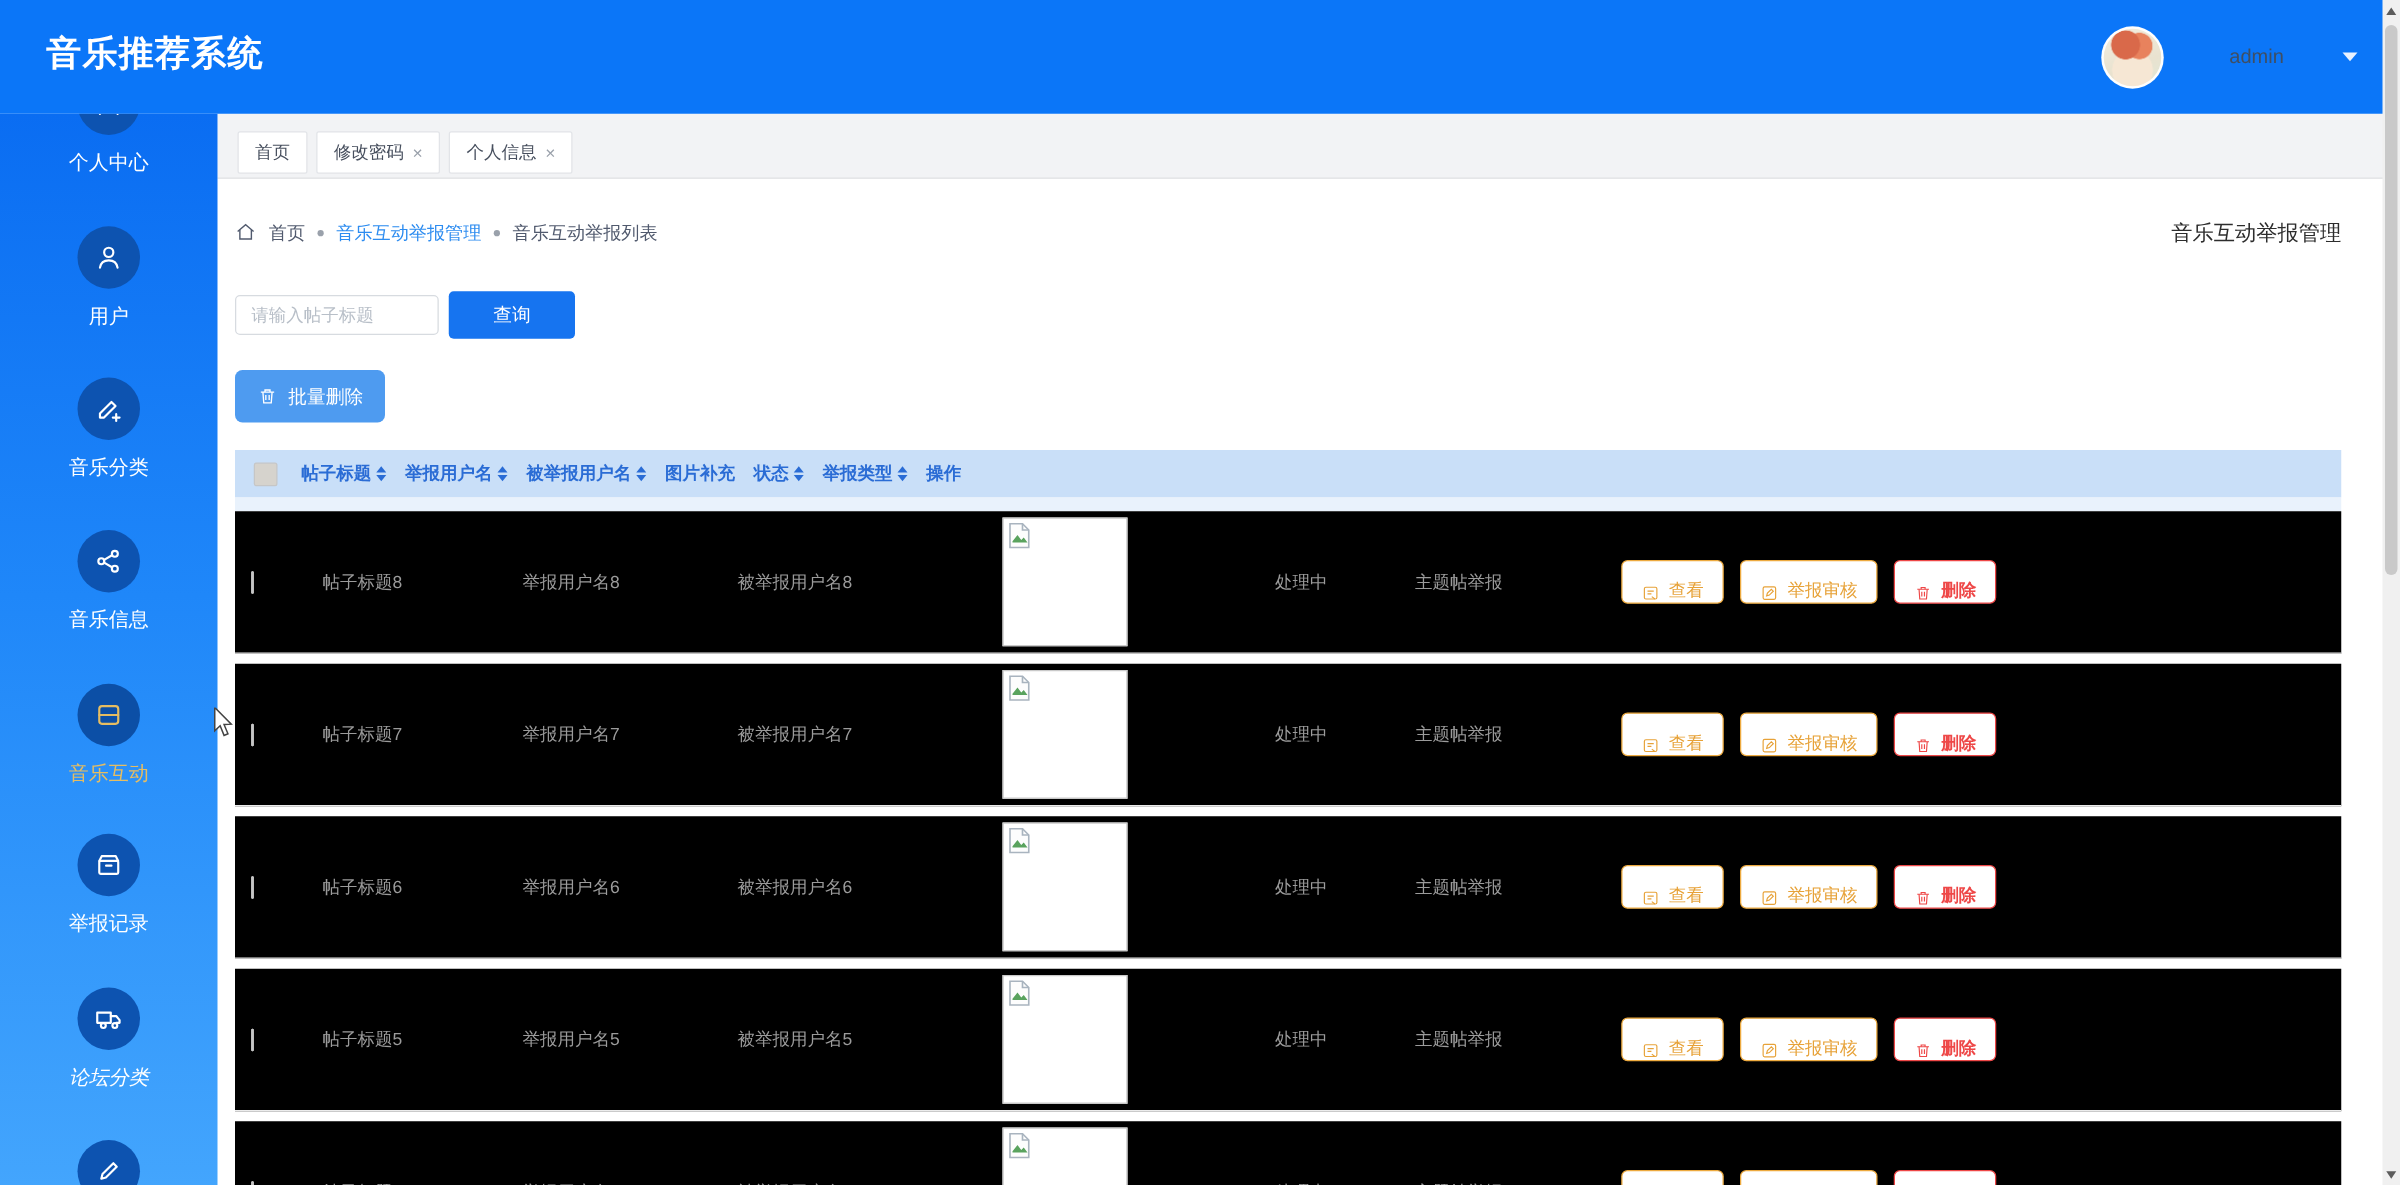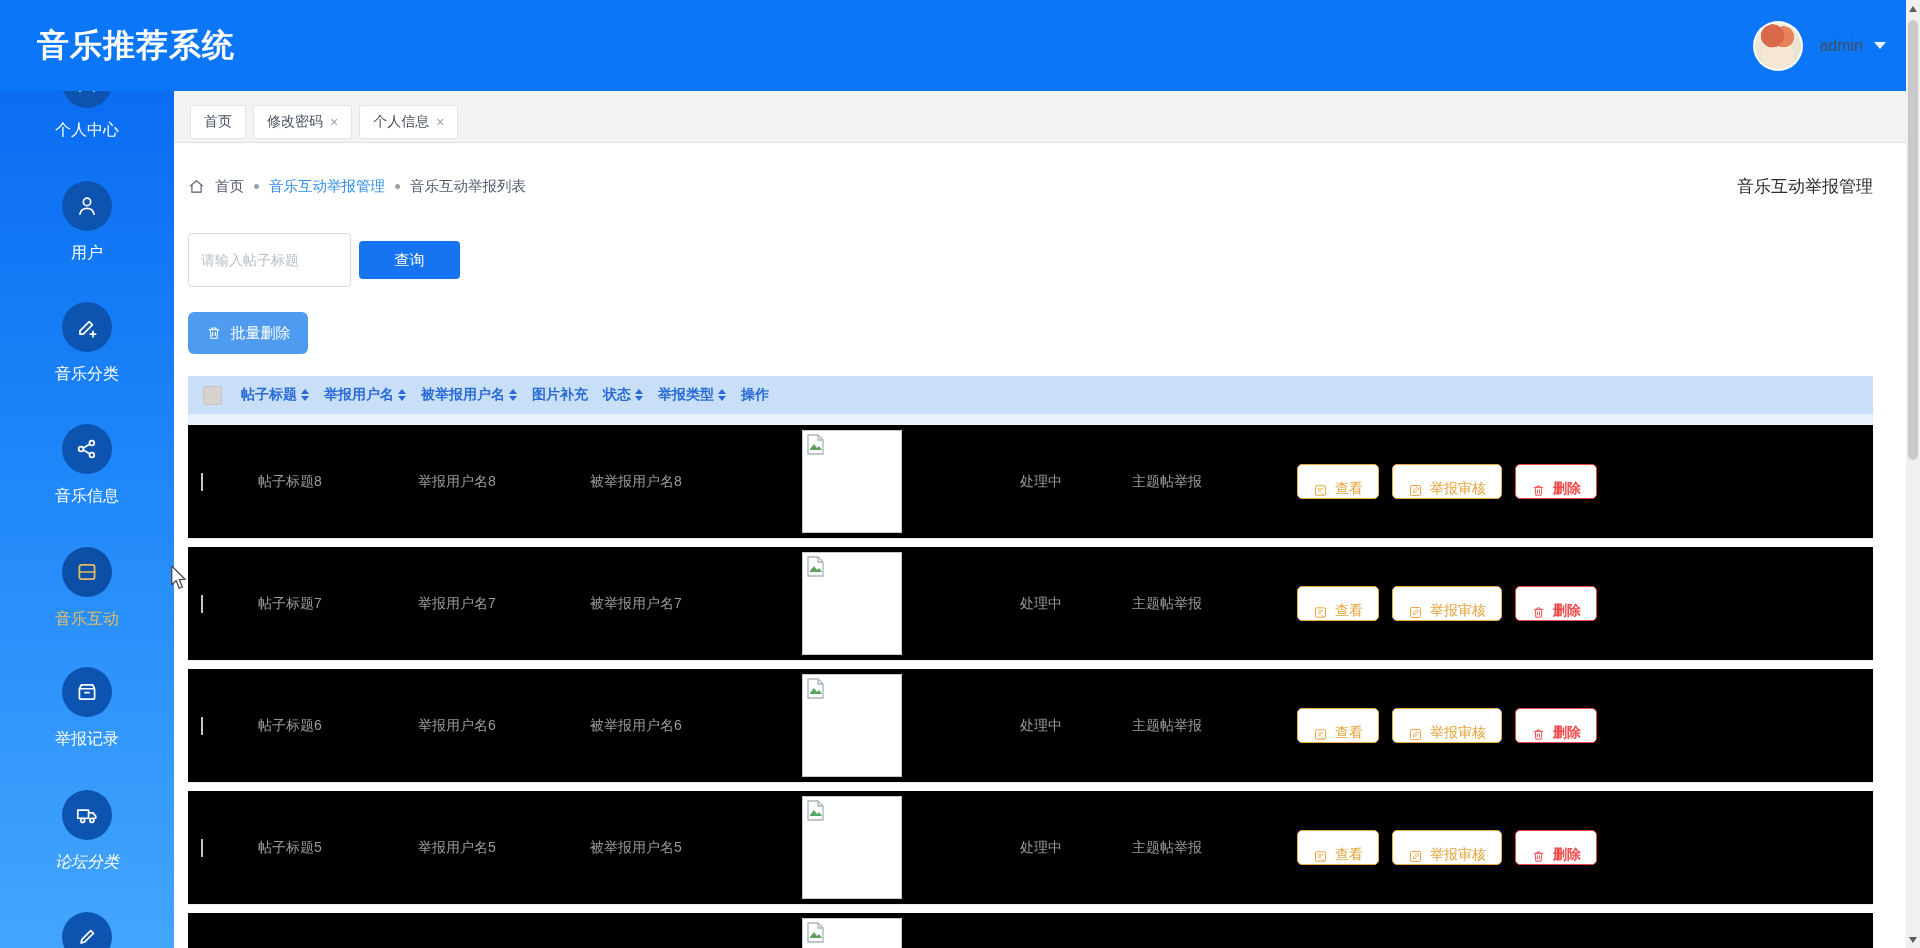--- a/index.html
+++ b/index.html
@@ -2,22 +2,22 @@
 <html><head>
 <meta charset="utf-8">
 <style>
   html,body{margin:0;padding:0;}
   body{width:1920px;height:948px;overflow:hidden;position:relative;
        font-family:"Liberation Sans","DejaVu Sans",sans-serif;background:#fff;}
   .screen{position:absolute;inset:0;}
 
   
   .app-header{position:absolute;left:0;top:0;width:1920px;height:91px;background:#0b76f8;z-index:5;}
-  .app-title{position:absolute;left:37px;top:24px;color:#fff;font-size:32px;font-weight:bold;letter-spacing:1px;}
-  .user-box{position:absolute;right:34px;top:0;height:91px;display:flex;align-items:center;}
+  .app-title{position:absolute;left:37px;top:24px;color:#fff;font-size:28px;font-weight:bold;letter-spacing:1px;}
+  .user-box{position:absolute;right:34px;top:0;height:91px;display:flex;align-items:center;gap:36px;}
   .avatar{width:46px;height:46px;border-radius:50%;border:2px solid rgba(255,255,255,.95);
           background:
             radial-gradient(circle at 38% 28%, #d9694a 0 26%, transparent 27%),
             radial-gradient(circle at 62% 30%, #e8825d 0 24%, transparent 25%),
             radial-gradient(circle at 50% 72%, #f6e7d4 0 40%, transparent 41%),
             linear-gradient(160deg,#f3efe2 0%,#e9e2cf 60%,#dfe8d8 100%);}
   .user-name{margin-left:16px;color:#3f4f63;font-size:16px;}
   .caret-down{margin-left:11px;width:0;height:0;border-left:6px solid transparent;border-right:6px solid transparent;border-top:7px solid #e9f2ff;}
 
   
@@ -50,21 +50,21 @@
   .content{position:absolute;left:174px;top:144px;right:14px;bottom:0;background:#fff;
            padding:0 33px 0 14px;box-sizing:border-box;overflow:hidden;}
   .crumb-row{margin-top:31px;display:flex;align-items:center;height:22px;}
   .crumbs{display:flex;align-items:center;gap:10px;font-size:14.5px;color:#515a6e;}
   .crumb-home-ico svg{width:17px;height:17px;stroke:#515a6e;fill:none;stroke-width:1.6;vertical-align:-3px;}
   .crumb-dot{width:5px;height:5px;border-radius:50%;background:#9aa1ab;}
   .crumb-link{color:#2d8cf0;cursor:pointer;}
   .page-title{margin-left:auto;font-size:17px;color:#2d2d2d;}
 
   .search-row{margin-top:36px;display:flex;align-items:center;}
-  .search-input{width:163px;height:54px;border:1px solid #d7dbe0;border-radius:4px;padding:0 12px;
+  .search-input{width:163px;height:32px;border:1px solid #d7dbe0;border-radius:4px;padding:0 12px;
                 font-size:14px;color:#333;box-sizing:border-box;outline:none;}
   .search-input::placeholder{color:#b8bfc8;}
   .btn-query{margin-left:8px;width:101px;height:38px;background:#1674f0;color:#fff;border:none;border-radius:4px;
              font-size:15px;cursor:pointer;}
   .btn-batch{margin-top:25px;width:120px;height:42px;background:#4e9bf0;color:#fff;border:none;border-radius:6px;
              font-size:15px;cursor:pointer;display:flex;align-items:center;justify-content:center;gap:9px;}
   .btn-batch svg{width:16px;height:16px;stroke:#fff;fill:none;stroke-width:1.6;}
 
   
   .table{margin-top:22px;}

